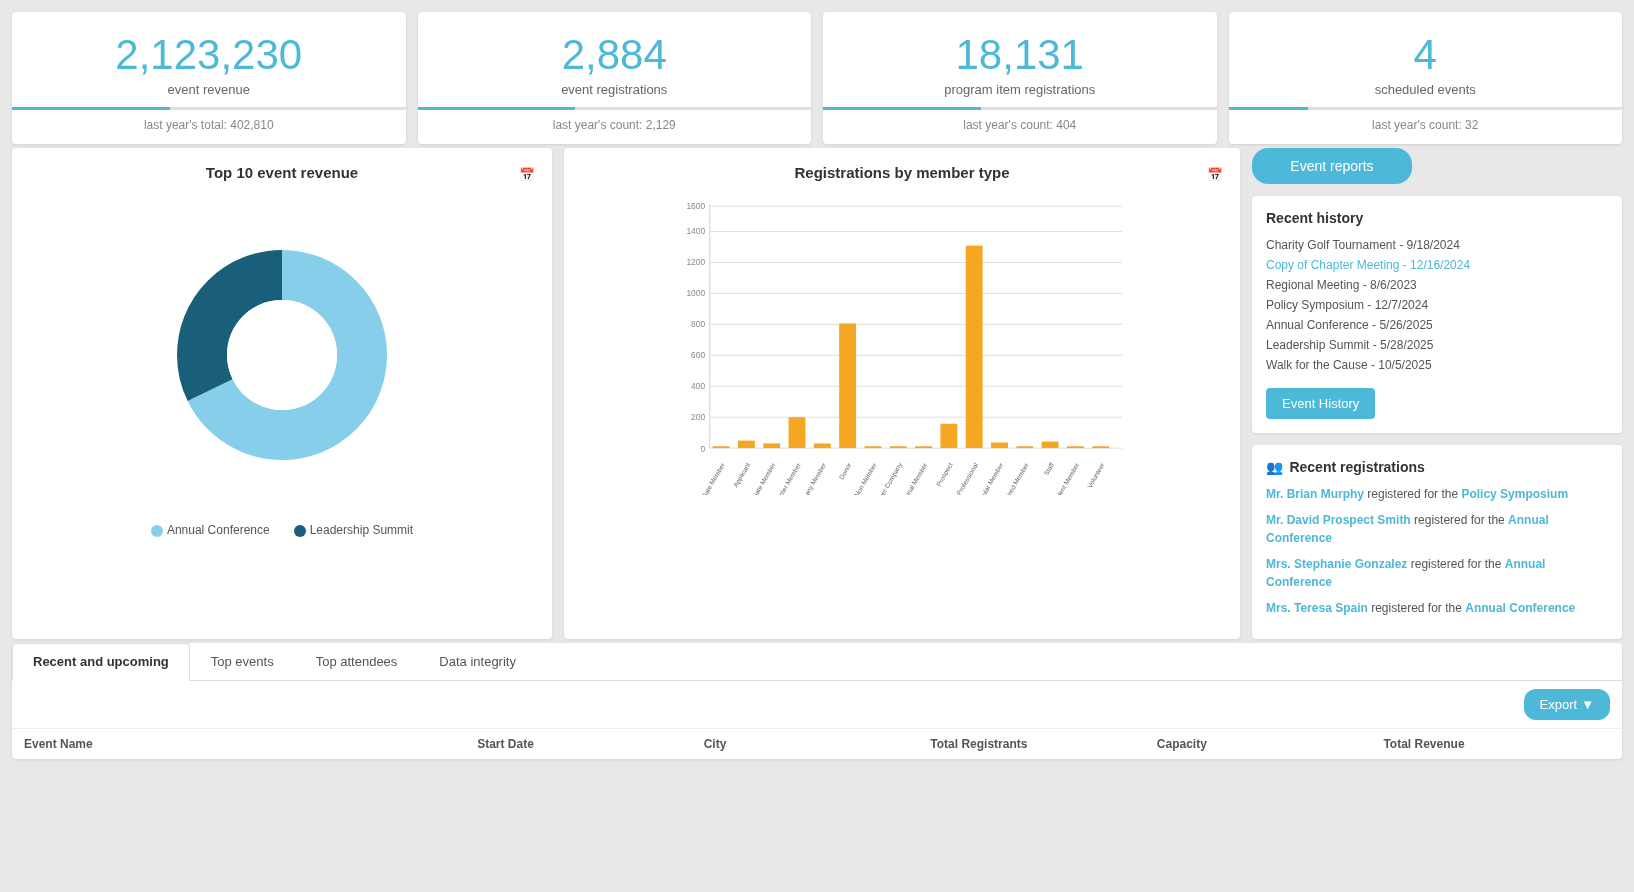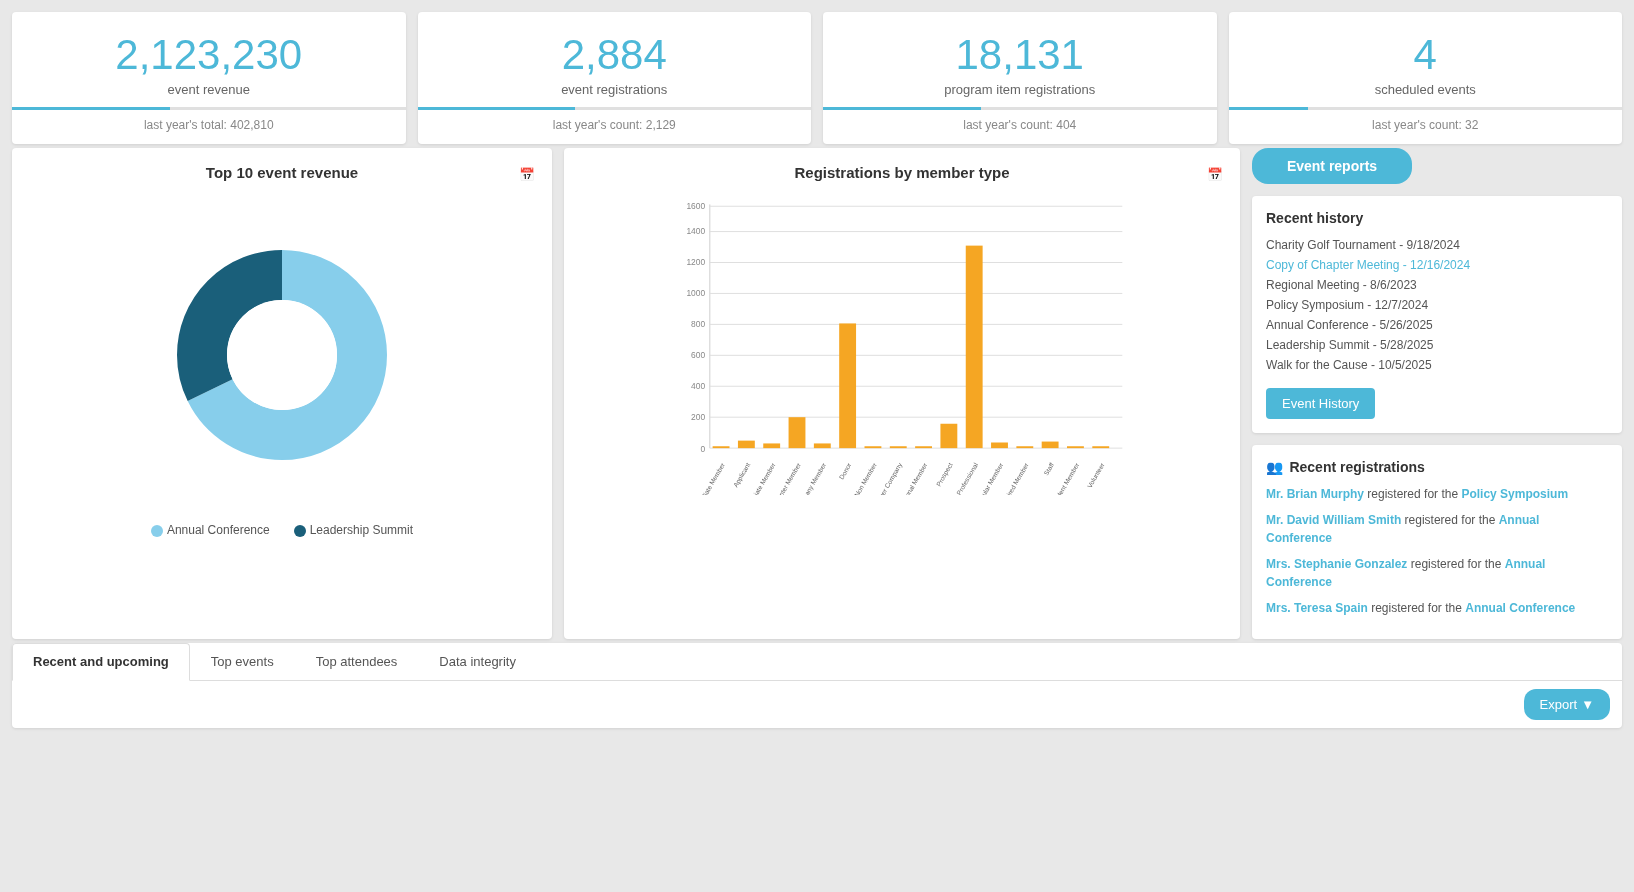--- a/index.html
+++ b/index.html
@@ -22,21 +22,21 @@
     
     .donut-container { display: flex; justify-content: center; align-items: center; height: 320px; }
     .donut-legend { display: flex; gap: 24px; justify-content: center; margin-top: 8px; font-size: 12px; color: #555; }
     .legend-dot { display: inline-block; width: 12px; height: 12px; border-radius: 50%; margin-right: 4px; vertical-align: middle; }
 
     
     .bar-chart-container { height: 300px; position: relative; }
 
     
     .right-panel { flex: 0 0 370px; display: flex; flex-direction: column; gap: 12px; }
-    .event-reports-btn { background: #4db8d8; color: #fff; border: none; border-radius: 16px; padding: 10px 20px; font-size: 14px; font-weight: 700; cursor: pointer; width: 160px; }
+    .event-reports-btn { background: #4db8d8; color: #fff; border: none; border-radius: 16px; padding: 10px 20px; font-size: 14px; font-weight: 400; cursor: pointer; width: 160px; }
 
     .history-panel { background: #fff; border-radius: 4px; box-shadow: 0 1px 3px rgba(0,0,0,0.1); padding: 14px; }
     .history-title { font-size: 14px; font-weight: 700; color: #333; margin-bottom: 12px; }
     .history-item { font-size: 12px; color: #555; margin-bottom: 6px; cursor: pointer; }
     .history-item a { color: #4db8d8; text-decoration: none; }
     .clear-history-btn { background: #4db8d8; color: #fff; border: none; border-radius: 4px; padding: 8px 16px; font-size: 13px; cursor: pointer; margin-top: 10px; }
 
     .recent-reg-panel { background: #fff; border-radius: 4px; box-shadow: 0 1px 3px rgba(0,0,0,0.1); padding: 14px; }
     .recent-reg-title { font-size: 14px; font-weight: 600; color: #333; margin-bottom: 10px; display: flex; align-items: center; gap: 6px; }
     .recent-reg-item { font-size: 12px; color: #555; margin-bottom: 8px; line-height: 1.5; }
@@ -220,36 +220,44 @@
         <button class="clear-history-btn">Event History</button>
       </div>
 
       <div class="recent-reg-panel">
         <div class="recent-reg-title">
           <span>👥</span>
           <span>Recent registrations</span>
         </div>
         <div id="recent-reg-items">
             <div class="recent-reg-item"><a href="#">Mr. Brian Murphy</a> registered for the <a href="#">Policy Symposium</a></div>
-            <div class="recent-reg-item"><a href="#">Mr. David William Smith</a> registered for the <a href="#">Annual Conference</a></div>
+            <div class="recent-reg-item"><a href="#">Mr. David Prospect Smith</a> registered for the <a href="#">Annual Conference</a></div>
             <div class="recent-reg-item"><a href="#">Mrs. Stephanie Gonzalez</a> registered for the <a href="#">Annual Conference</a></div>
             <div class="recent-reg-item"><a href="#">Mrs. Teresa Spain</a> registered for the <a href="#">Annual Conference</a></div>
           </div>
       </div>
     </div>
   </div>
 
   <div class="bottom-section">
     <div class="tabs" id="tabs-row">
         <div class="tab active">Recent and upcoming</div>
         <div class="tab">Top events</div>
         <div class="tab">Top attendees</div>
         <div class="tab">Data integrity</div>
       </div>
     <div class="export-row">
       <button class="export-btn">
         <span>Export</span>
         <span>▼</span>
       </button>
     </div>
+    <div class="table-header" id="table-header-row">
+        <div>Event Name</div>
+        <div>Start Date</div>
+        <div>City</div>
+        <div>Total Registrants</div>
+        <div>Capacity</div>
+        <div>Total Revenue</div>
+      </div>
   </div>
 
 </div>
 
 </body></html>

